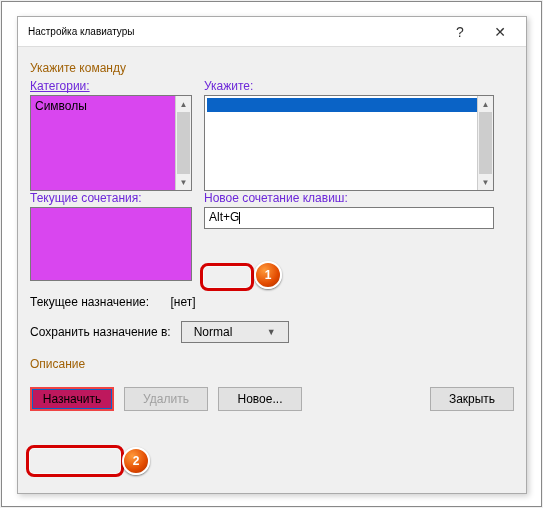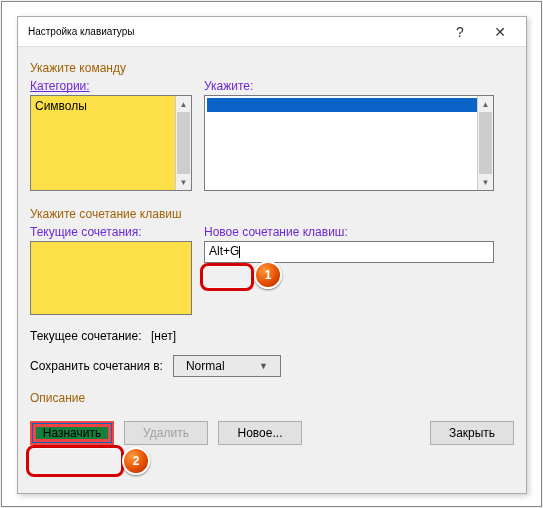--- a/index.html
+++ b/index.html
@@ -7,35 +7,35 @@
   .outer { border: 1px solid #888; width: 541px; height: 506px; margin: 1px; background: #fff; position: relative; }
   .dialog { position: absolute; left: 15px; top: 14px; width: 510px; height: 478px; background: #f0f0f0; border: 1px solid #aaa; box-shadow: 2px 2px 6px rgba(0,0,0,0.2); }
   .titlebar { height: 30px; background: #fff; display: flex; align-items: center; padding: 0 6px 0 10px; border-bottom: 1px solid #ddd; }
   .titlebar .title { flex: 1; color: #000; font-size: 10px; }
   .titlebar .tbtn { width: 40px; height: 100%; display: flex; align-items: center; justify-content: center; color: #333; font-size: 14px; }
   .body { padding: 6px 12px 10px 12px; }
   .grouplabel { color: #a16207; margin: 8px 0 4px 0; }
   .row { display: flex; gap: 12px; }
   .col { display: flex; flex-direction: column; }
   .col label { margin-bottom: 2px; color: #6d28d9; }
-  .listbox { background: #fde047; border: 1px solid #7a7a7a; width: 162px; height: 96px; padding: 2px; overflow: hidden; position: relative; }
+  .listbox { background: #d946ef; border: 1px solid #7a7a7a; width: 162px; height: 96px; padding: 2px; overflow: hidden; position: relative; }
   .listbox.small { width: 162px; height: 74px; }
   .listbox2 { background: #fff; border: 1px solid #7a7a7a; width: 290px; height: 96px; padding: 0; overflow: hidden; position: relative; }
   .selitem { background: #0a63c6; color: #fff; padding: 1px 4px; margin: 2px; height: 14px; }
   .scrollbar { position: absolute; right: 0; top: 0; width: 16px; height: 100%; background: #f0f0f0; border-left: 1px solid #ccc; }
   .scrollbar .up, .scrollbar .down { height: 16px; display: flex; align-items: center; justify-content: center; font-size: 8px; color: #666; }
   .scrollbar .thumb { position: absolute; top: 16px; bottom: 16px; left: 1px; right: 1px; background: #cdcdcd; }
   .textbox { background: #fff; border: 1px solid #7a7a7a; height: 22px; padding: 2px 4px; }
   .selectbox { background: #e9e9e9; border: 1px solid #7a7a7a; height: 22px; width: 108px; display: flex; align-items: center; justify-content: space-between; padding: 0 12px; }
   .selectbox .arrow { font-size: 9px; color: #555; }
   .underline { text-decoration: underline; text-decoration-skip-ink: none; }
   .btnrow { display: flex; gap: 10px; margin-top: 16px; }
   .btn { height: 24px; min-width: 84px; background: #e1e1e1; border: 1px solid #adadad; display: flex; align-items: center; justify-content: center; color: #000; }
   .btn.disabled { color: #a0a0a0; }
-  .btn.focus { border: 6px solid #ef4444; background: #15803d; outline: 1px solid #0a63c6; outline-offset: -3px; }
+  .btn.focus { border: 3px solid #ef4444; background: #be185d; outline: 1px solid #0a63c6; outline-offset: -3px; }
   
   .callout { position: absolute; border: 3px solid #d40000; border-radius: 8px; box-shadow: 0 0 0 1px rgba(255,255,255,0.5) inset; pointer-events: none; }
   .badge { position: absolute; width: 28px; height: 28px; border-radius: 50%; background: radial-gradient(circle at 35% 30%, #ff9a3a 0%, #e24a00 60%, #a82d00 100%); border: 2px solid #fff; box-shadow: 0 1px 2px rgba(0,0,0,0.5); display: flex; align-items: center; justify-content: center; color: #fff; font-weight: bold; font-size: 15px; pointer-events: none; }
   .desc { color: #000; margin-top: 4px; }
 </style>
 </head>
 <body>
 
 <div class="outer">
   <div class="dialog">
@@ -64,41 +64,40 @@
             <div class="selitem"></div>
             <div class="scrollbar">
               <div class="up">▲</div>
               <div class="thumb"></div>
               <div class="down" style="position:absolute;bottom:0;width:100%;">▼</div>
             </div>
           </div>
         </div>
       </div>
 
-      <div class="grouplabel" style="margin-top:16px;">Укажите сочетание клавиш</div>
       <div class="row">
         <div class="col">
           <label>Текущие сочетания:</label>
           <div class="listbox small"></div>
         </div>
         <div class="col" style="flex:1;">
           <label>Новое сочетание клавиш:</label>
           <div class="textbox" style="width:290px;">
             <span>Alt+G</span><span style="border-right:1px solid #000; display:inline-block; height:12px; vertical-align:middle;"></span>
           </div>
         </div>
       </div>
 
       <div style="margin-top:14px;">
-        <span>Текущее сочетание:</span>
-        <span style="margin-left:6px;">[нет]</span>
+        <span>Текущее назначение:</span>
+        <span style="margin-left:18px;">[нет]</span>
       </div>
 
       <div style="margin-top:12px; display:flex; align-items:center; gap:10px;">
-        <span>Сохранить сочетания в:</span>
+        <span>Сохранить назначение в:</span>
         <div class="selectbox">
           <span>Normal</span>
           <span class="arrow">▼</span>
         </div>
       </div>
 
       <div class="grouplabel" style="margin-top:14px;">Описание</div>
 
       <div class="btnrow">
         <div class="btn focus">

